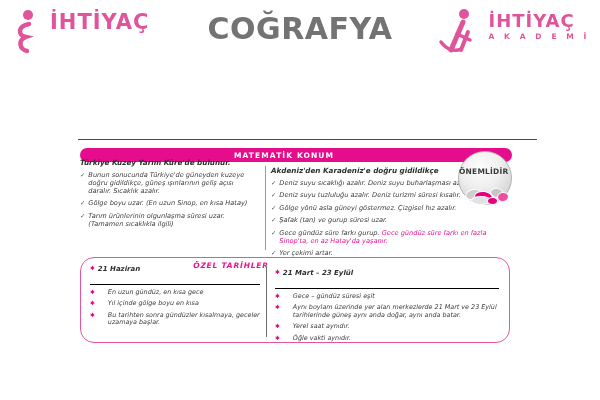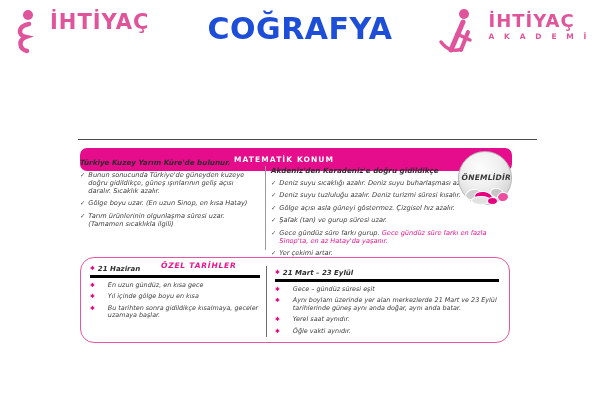--- a/index.html
+++ b/index.html
@@ -8,59 +8,59 @@
   
   .logo-left{position:absolute;left:6px;top:4px;display:flex;align-items:flex-start;}
   .logo-right{position:absolute;right:10px;top:6px;display:flex;align-items:flex-start;}
   .brand-col{display:flex;flex-direction:column;margin-left:10px;margin-top:8px;}
   .brand{font-size:21px;font-weight:bold;color:#e0549b;letter-spacing:1px;line-height:1;}
   .brand-sub{font-size:7.5px;font-weight:bold;color:#e0549b;letter-spacing:4.4px;margin-top:3px;}
   .brand-col.r{margin-top:6px;}
   .brand.r{font-size:18px;}
   .brand-sub.r{letter-spacing:3.6px;margin-top:2px;}
   .page-title{position:absolute;left:0;right:0;top:11px;text-align:center;
-              font-size:30px;font-weight:800;color:#1d4ed8;letter-spacing:.5px;}
+              font-size:30px;font-weight:800;color:#737373;letter-spacing:.5px;}
   
   .topline{position:absolute;left:78px;top:139px;width:459px;border-top:1px solid #4a4a4a;}
-  .section-bar{position:absolute;left:80px;top:148px;width:432px;height:23px;
+  .section-bar{position:absolute;left:80px;top:148px;width:432px;height:14px;
                background:#e60d8c;border-radius:7px;display:flex;align-items:center;justify-content:center;}
   .section-bar span{color:#fff;font-size:7.5px;font-weight:bold;letter-spacing:1.1px;transform:translateX(-12px);}
   
   .badge{position:absolute;left:458px;top:151px;width:52px;height:52px;border-radius:50%;
          background:radial-gradient(circle at 42% 30%,#fdfdfd 0%,#efefef 42%,#c3c3c3 100%);
          border:1px solid #b3b3b3;z-index:5;}
-  .badge-label{position:absolute;left:0;right:0;top:21px;text-align:right;font-size:7.5px;
-               font-weight:bold;font-style:italic;color:#3a3a3a;letter-spacing:.2px;}
+  .badge-label{position:absolute;left:0;right:0;top:15px;text-align:left;font-size:7.5px;
+               font-weight:bold;color:#3a3a3a;letter-spacing:.2px;}
   .blob{position:absolute;border-radius:50%;border:1px solid #fff;}
   .b1{left:6px;top:37px;width:15px;height:9px;background:#cfcfcf;transform:rotate(-12deg);}
   .b2{left:15px;top:39px;width:17px;height:10px;background:#e6007e;transform:rotate(8deg);}
   .b3{left:31px;top:36px;width:12px;height:8px;background:#c6c6c6;transform:rotate(14deg);}
   .b4{left:38px;top:40px;width:10px;height:8px;background:#ec4fa0;transform:rotate(-10deg);}
   .b5{left:12px;top:44px;width:18px;height:7px;background:#e2e2e2;}
   .b6{left:28px;top:45px;width:9px;height:6px;background:#e6007e;}
   
   .col-divider{position:absolute;left:265px;top:166px;height:84px;border-left:1px solid #9a9a9a;}
   .col{position:absolute;font-style:italic;color:#3b3b3b;}
   .col-left{left:80px;top:158px;width:177px;}
   .col-right{left:271px;top:166px;width:246px;}
   .col-heading{font-size:7.2px;font-weight:bold;color:#2d2d2d;margin-bottom:5px;}
   .check-item{display:flex;gap:3px;font-size:6.6px;line-height:1.2;margin-bottom:4.5px;}
   .check{color:#4f4f4f;font-size:6.4px;flex:0 0 auto;font-style:normal;}
   .hl{color:#ec138f;}
   
   .sbox{position:absolute;left:80px;top:257px;width:428px;height:84px;
         border:1.5px solid #e8559f;border-radius:14px;background:#fff;}
-  .sbox-title{position:absolute;left:80px;top:3px;width:140px;color:#ec138f;
+  .sbox-title{position:absolute;left:80px;top:3px;width:140px;text-align:center;color:#ec138f;
               font-weight:bold;font-style:italic;font-size:7.5px;letter-spacing:.8px;}
   .sbox-divider{position:absolute;left:185px;top:8px;bottom:5px;border-left:1px solid #6e6e6e;}
   .sdate{position:absolute;font-style:italic;color:#3b3b3b;}
   .sdate-left{left:9px;top:7px;width:170px;}
   .sdate-right{left:194px;top:11px;width:224px;}
   .sdate-heading{display:flex;gap:3px;font-size:7px;font-weight:bold;color:#2d2d2d;
-                 border-bottom:3px solid #000000;padding-bottom:2px;margin-bottom:4px;}
+                 border-bottom:1px solid #000000;padding-bottom:11px;margin-bottom:4px;}
   .star-item{display:flex;gap:13px;font-size:6.4px;line-height:1.2;margin-bottom:3.6px;}
   .star{color:#e6007e;font-size:5.8px;flex:0 0 auto;font-style:normal;}
   svg{display:block;}
 </style>
 </head>
 <body>
 
 <div class="logo-left">
   <span>
     <svg width="34" height="52" viewBox="0 0 34 52">
@@ -130,21 +130,21 @@
   <div class="check-item">
     <span class="check">✓</span>
     <span>Deniz suyu sıcaklığı azalır. Deniz suyu buharlaşması azalır.</span>
   </div>
   <div class="check-item">
     <span class="check">✓</span>
     <span>Deniz suyu tuzluluğu azalır. Deniz turizmi süresi kısalır.</span>
   </div>
   <div class="check-item">
     <span class="check">✓</span>
-    <span>Gölge açısı asla güneyi göstermez. Çizgisel hız azalır.</span>
+    <span>Gölge yönü asla güneyi göstermez. Çizgisel hız azalır.</span>
   </div>
   <div class="check-item">
     <span class="check">✓</span>
     <span>Şafak (tan) ve gurup süresi uzar.</span>
   </div>
   <div class="check-item">
     <span class="check">✓</span>
     <span><span>Gece gündüz süre farkı gurup.</span> <span class="hl">Gece gündüz süre farkı en fazla Sinop'ta, en az Hatay'da yaşanır.</span></span>
   </div>
   <div class="check-item">
@@ -165,21 +165,21 @@
     <div class="star-item">
       <span class="star">✱</span>
       <span>En uzun gündüz, en kısa gece</span>
     </div>
     <div class="star-item">
       <span class="star">✱</span>
       <span>Yıl içinde gölge boyu en kısa</span>
     </div>
     <div class="star-item">
       <span class="star">✱</span>
-      <span>Bu tarihten sonra gidildikçe kısalmaya, geceler uzamaya başlar.</span>
+      <span>Bu tarihten sonra gündüzler kısalmaya, geceler uzamaya başlar.</span>
     </div>
   </div>
 
   <div class="sdate sdate-right">
     <div class="sdate-heading">
       <span class="star">✱</span>
       <span>21 Mart – 23 Eylül</span>
     </div>
     <div class="star-item">
       <span class="star">✱</span>

